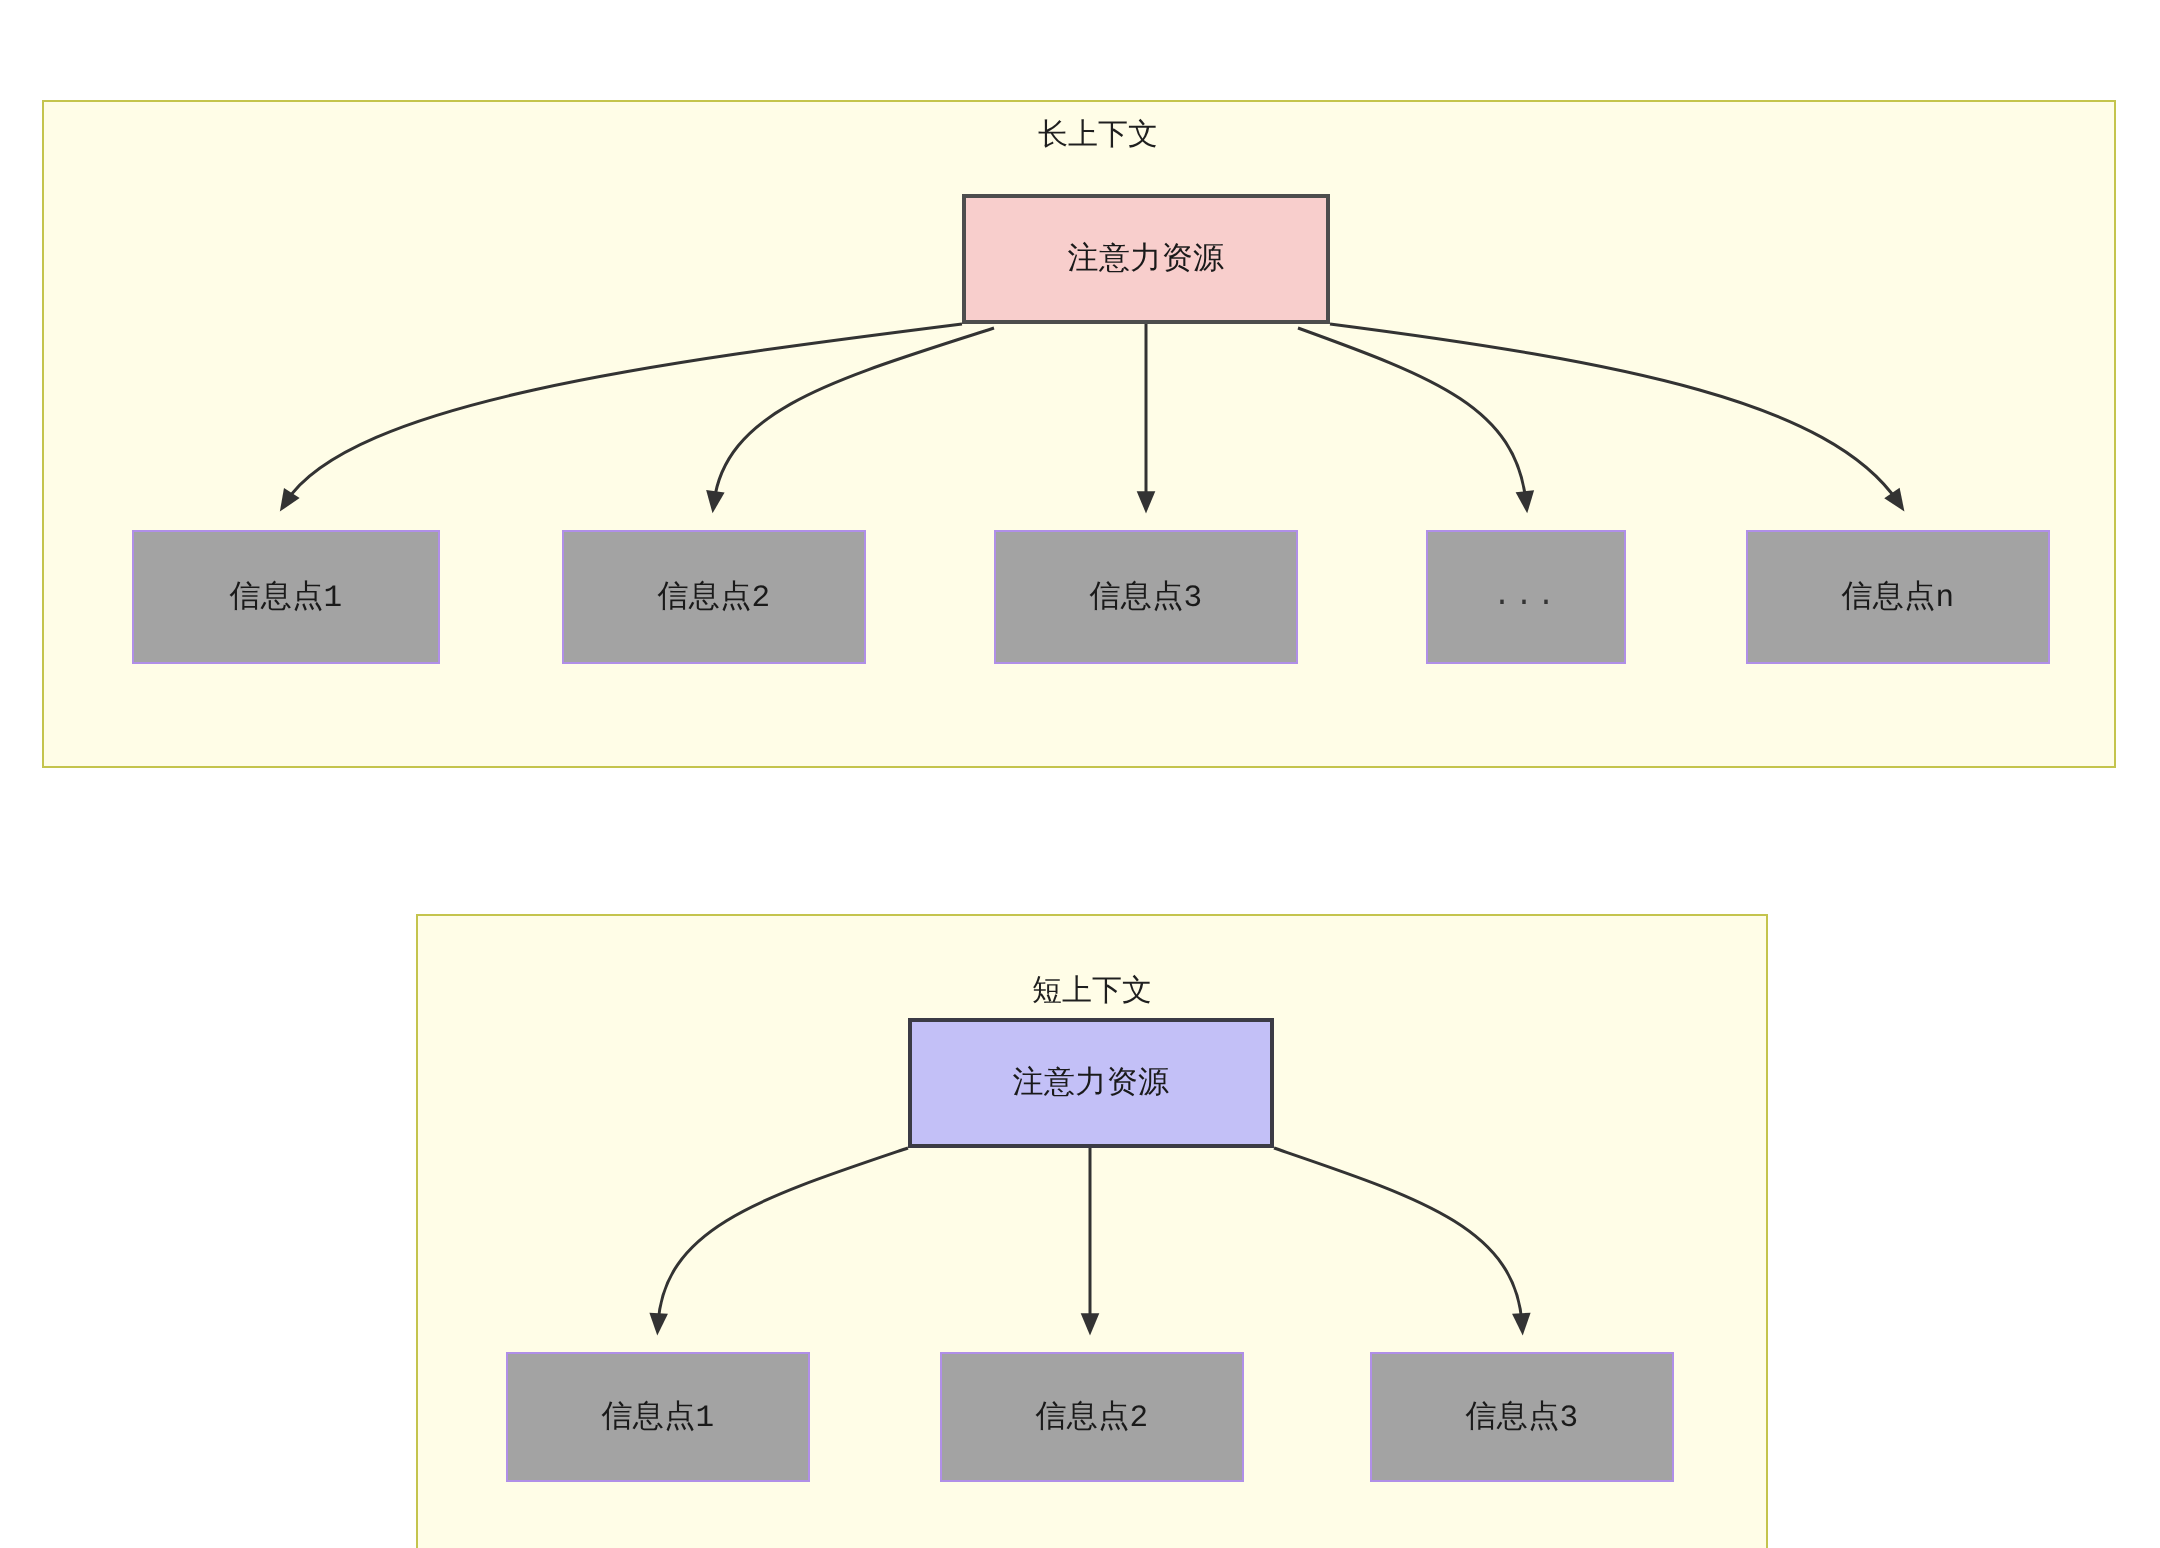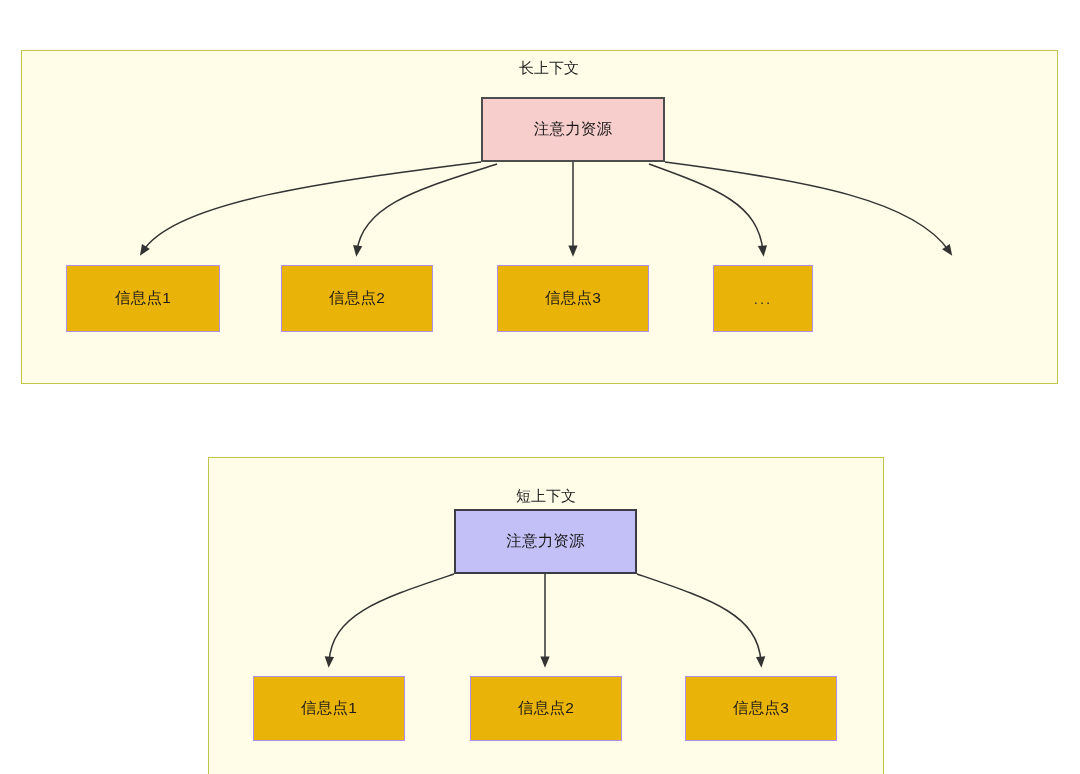--- a/index.html
+++ b/index.html
@@ -45,32 +45,32 @@
   }
   .node {
     position: absolute;
     box-sizing: border-box;
     display: flex;
     align-items: center;
     justify-content: center;
     font-size: 15.5px;
     color: #1a1a1a;
     letter-spacing: 0.2px;
-    font-family: Liberation Sans, sans-serif;
+    font-family: Liberation Mono, monospace;
   }
   .node-attention-long {
     background: #f8cecc;
     border: 2px solid #4d4d4d;
   }
   .node-attention-short {
     background: #c3c0f7;
     border: 2px solid #3b3b45;
   }
   .node-info {
-    background: #eab308;
+    background: #a3a3a3;
     border: 1.6px solid #b08fe8;
   }
   .node-ellipsis {
     color: #333333;
     letter-spacing: 2px;
     font-size: 15px;
   }
 </style>
 </head>
 <body>
@@ -110,20 +110,21 @@
   <div class="node node-attention-long" style="left:481px; top:68px; width:184px; height:65px;">注意力资源</div>
 
   <div class="node node-info" style="left:66px; top:236px; width:154px; height:67px;">信息点1</div>
 
   <div class="node node-info" style="left:281px; top:236px; width:152px; height:67px;">信息点2</div>
 
   <div class="node node-info" style="left:497px; top:236px; width:152px; height:67px;">信息点3</div>
 
   <div class="node node-info node-ellipsis" style="left:713px; top:236px; width:100px; height:67px;">...</div>
 
+  <div class="node node-info" style="left:873px; top:236px; width:152px; height:67px;">信息点n</div>
 
   <div class="node node-attention-short" style="left:454px; top:480px; width:183px; height:65px;">注意力资源</div>
 
   <div class="node node-info" style="left:253px; top:647px; width:152px; height:65px;">信息点1</div>
 
   <div class="node node-info" style="left:470px; top:647px; width:152px; height:65px;">信息点2</div>
 
   <div class="node node-info" style="left:685px; top:647px; width:152px; height:65px;">信息点3</div>
 
 </div>

